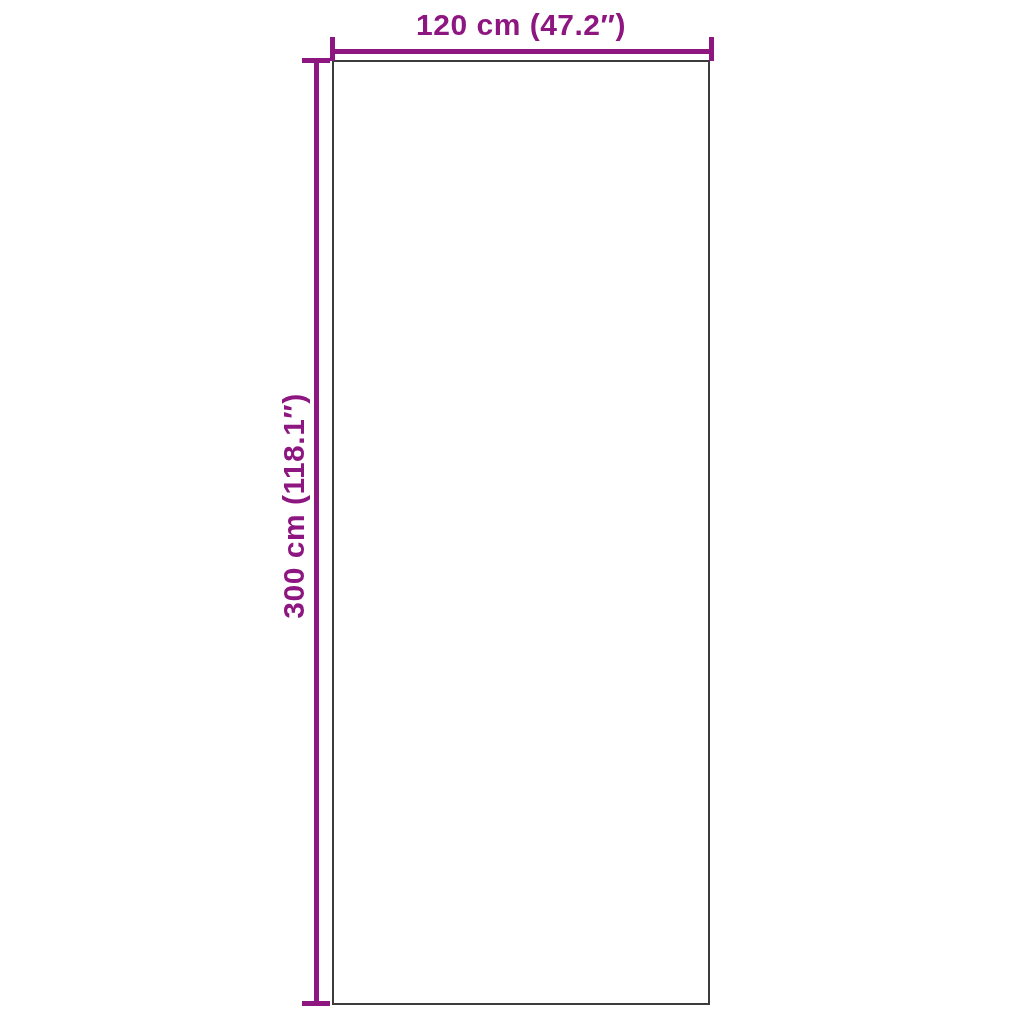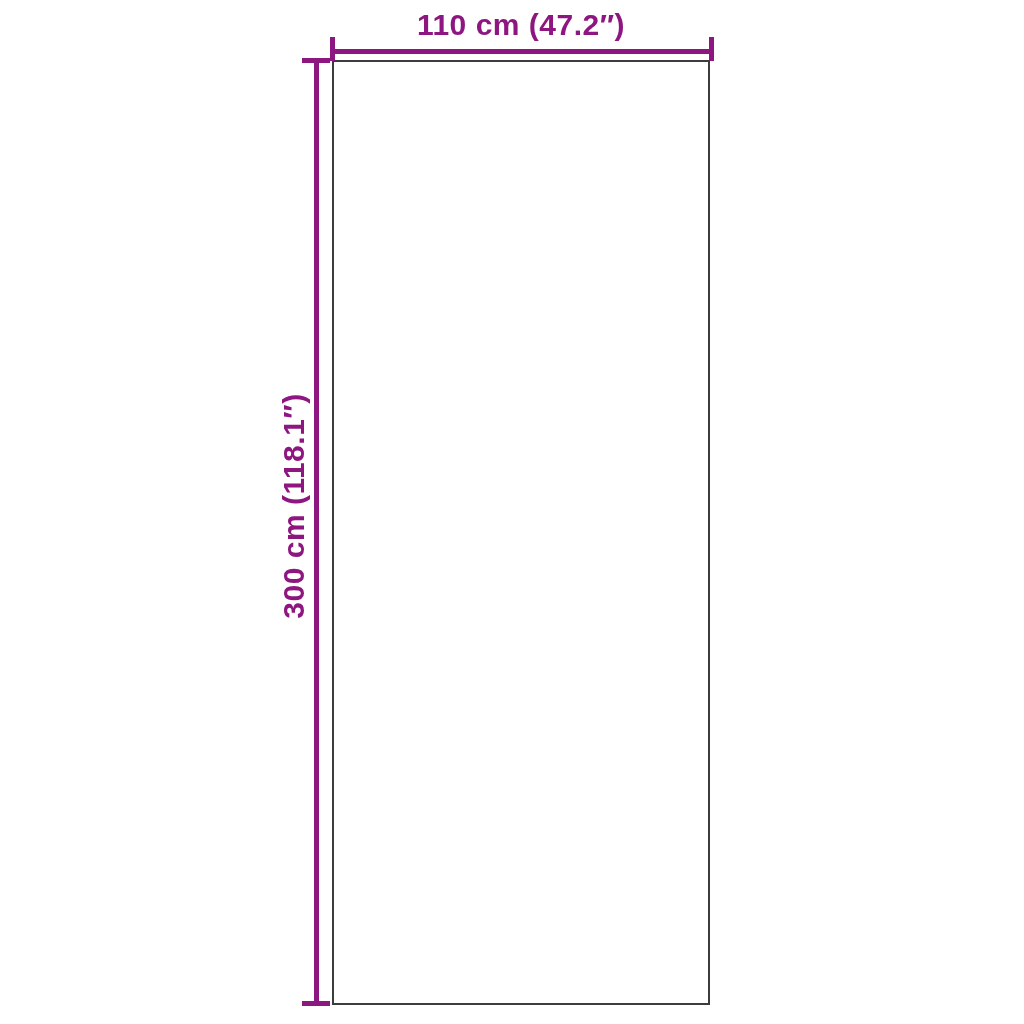--- a/index.html
+++ b/index.html
@@ -82,20 +82,20 @@
 </head>
 <body>
 
 <div class="canvas">
 
   <div class="product-outline"></div>
 
   <div class="h-dim-line"></div>
   <div class="h-tick left"></div>
   <div class="h-tick right"></div>
-  <div class="h-dim-label">110 cm (47.2″)</div>
+  <div class="h-dim-label">120 cm (47.2″)</div>
 
   <div class="v-dim-line"></div>
   <div class="v-tick top"></div>
   <div class="v-tick bottom"></div>
   <div class="v-dim-label">300 cm (118.1″)</div>
 
 </div>
 
 </body></html>

